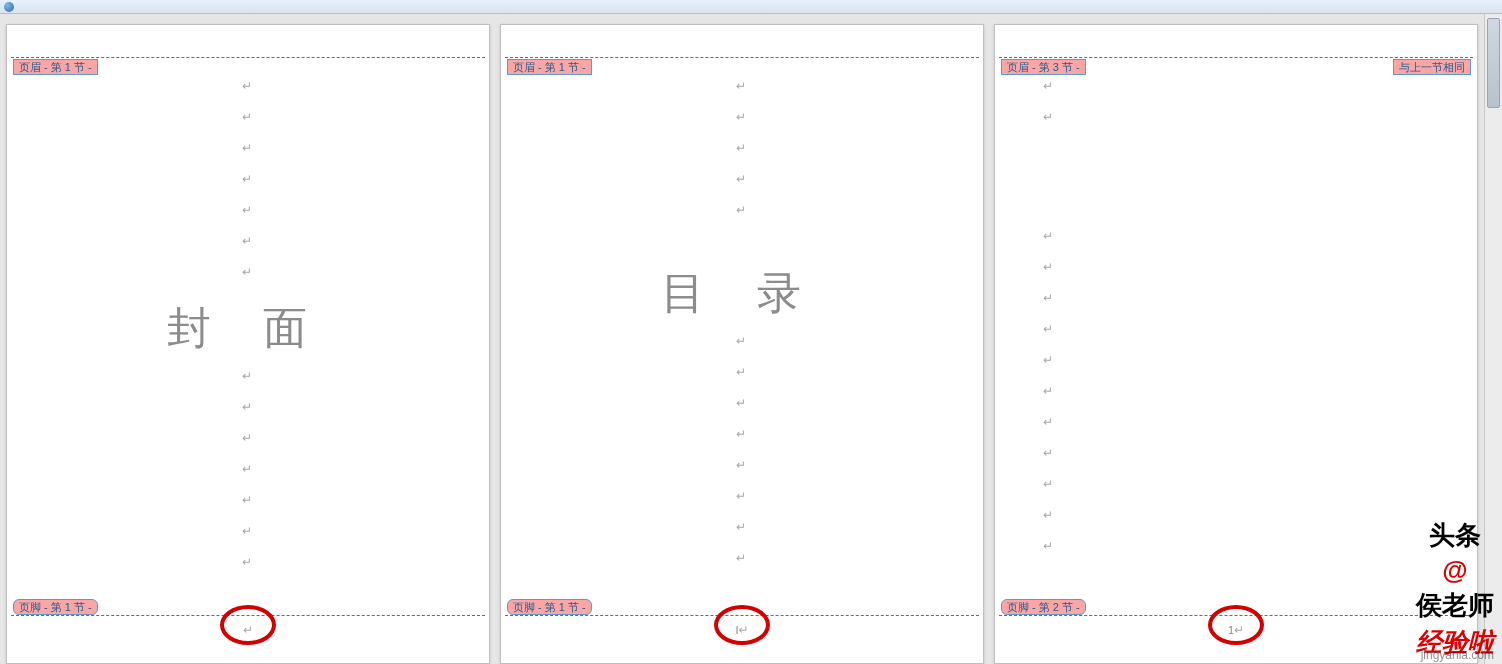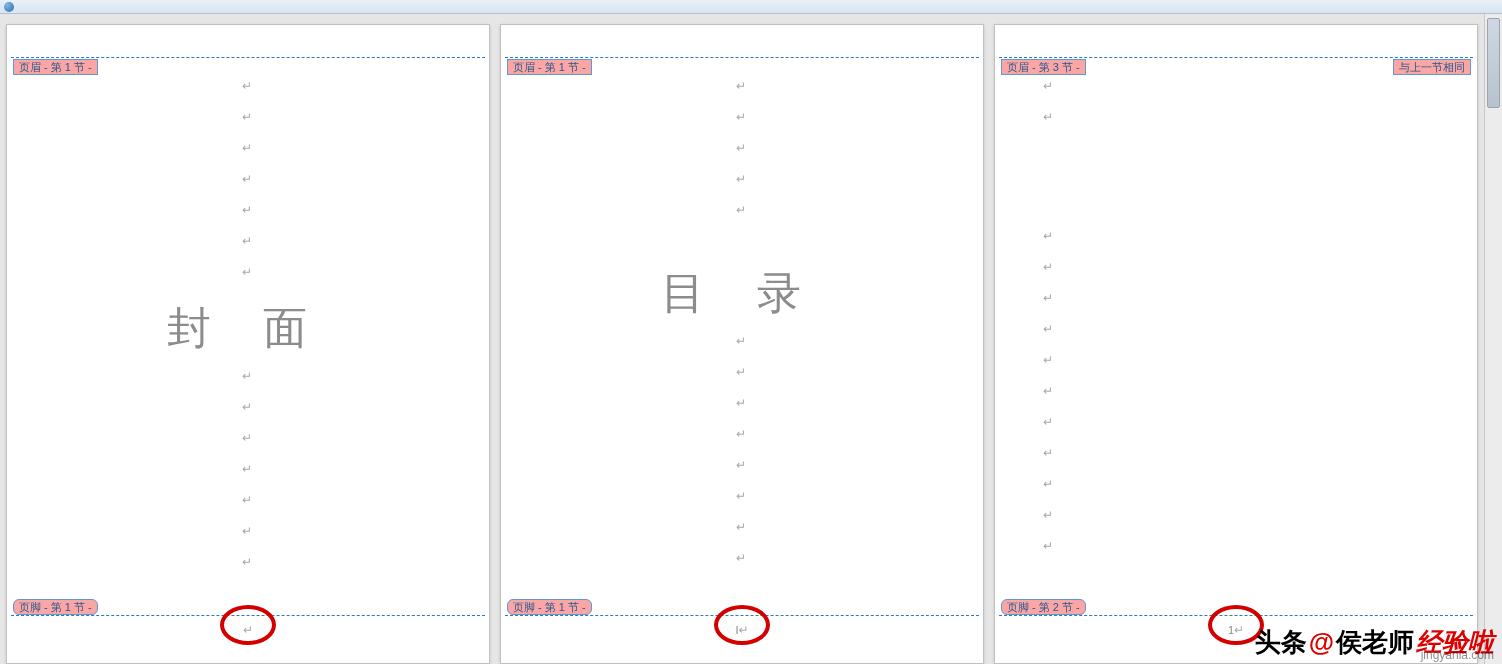--- a/index.html
+++ b/index.html
@@ -21,21 +21,21 @@
 
   .content { position:absolute; left:40px; right:40px; top:54px; bottom:70px; color:#888; }
   .para-marks { position:absolute; left:220px; top:0; display:flex; flex-direction:column; gap:16px; }
   .para-marks span,.mark { font-size:12px; color:#a8a8a8; font-family:"SimSun"; }
   .big-text { font-size:44px; color:#8c8c8c; letter-spacing:52px; font-family:"SimSun"; position:absolute; left:120px; }
   .big-text-3 { font-size:36px; color:#8c8c8c; font-family:"SimSun"; position:absolute; left:28px; }
   .footer-mark { position:absolute; left:50%; transform:translateX(-50%); top:598px; font-size:11px; color:#888; }
 
   .red-circle { position:absolute; width:56px; height:40px; border:4px solid #d40000; border-radius:50%; left:50%; transform:translateX(-50%); top:580px; }
 
-  .watermark { position:absolute; right:8px; bottom:4px; display:flex; align-items:center; gap:2px; color:#000; font-size:26px; font-weight:700; }
+  .watermark { position:absolute; right:8px; bottom:4px; display:flex; align-items:center; gap:2px; color:#000; font-size:26px; font-weight:700;flex-direction:column; }
   .watermark .red { color:#d00; }
   .watermark2 { position:absolute; right:8px; bottom:2px; font-size:12px; color:rgba(0,0,0,.45); }
 </style>
 </head>
 <body>
 
 <div class="titlebar">
   <div class="orb"></div>
 </div>
 

